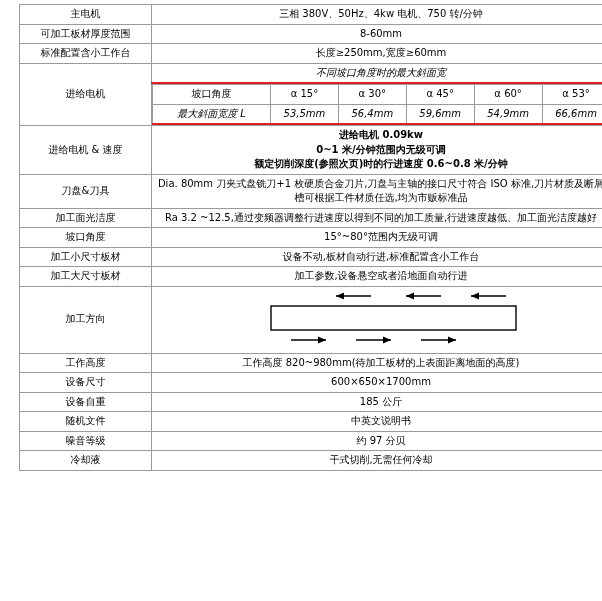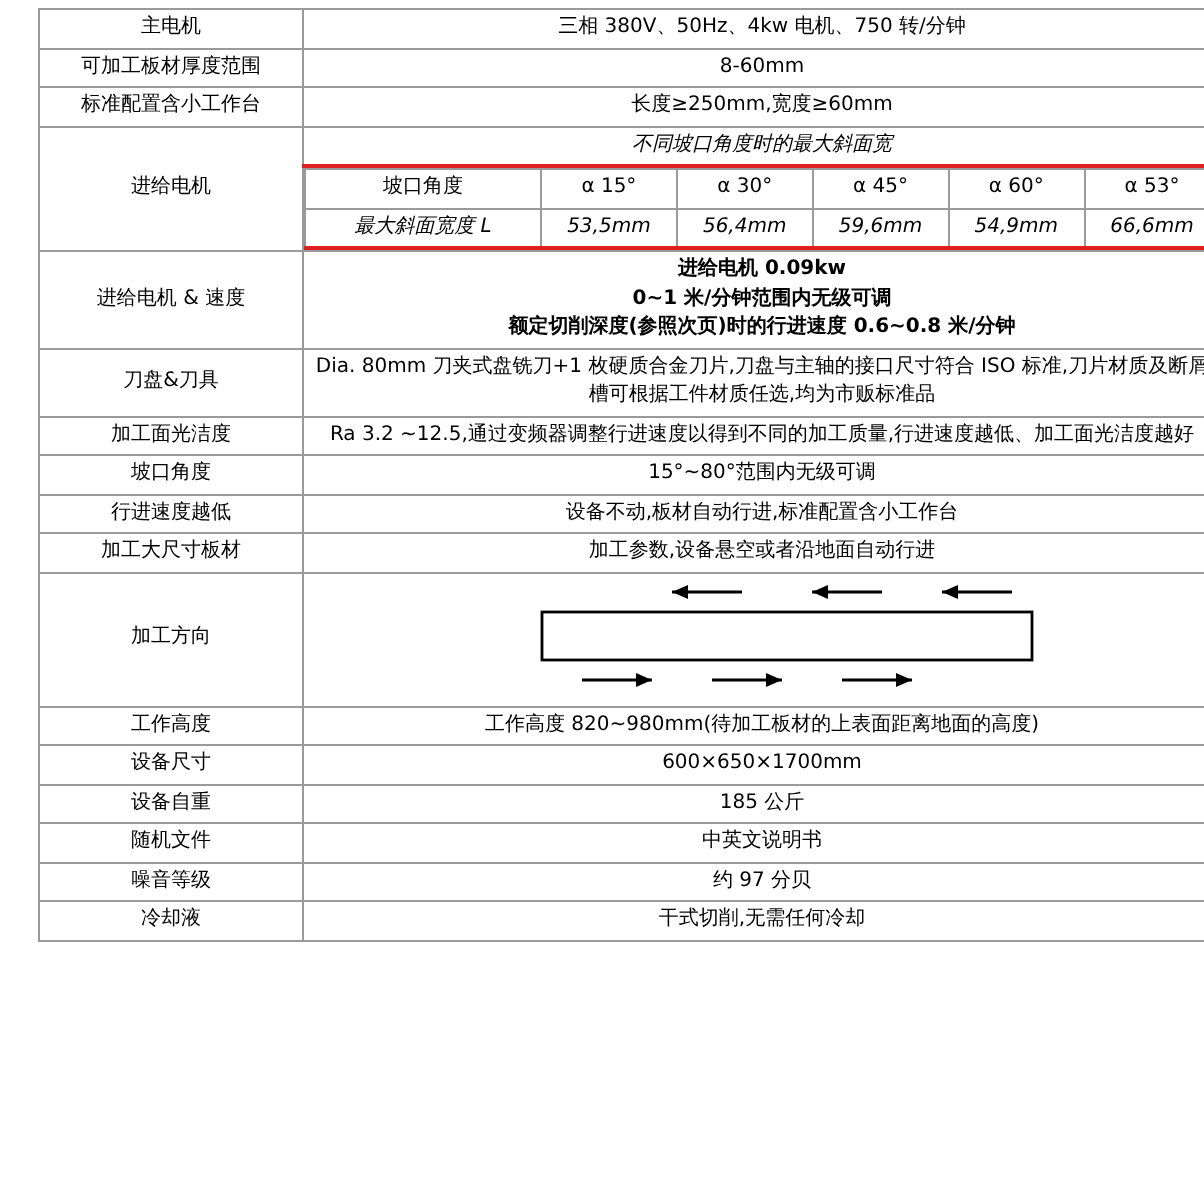--- a/index.html
+++ b/index.html
@@ -146,21 +146,21 @@
     </tr>
     <tr>
       <td class="label">加工面光洁度</td>
       <td class="value">Ra 3.2 ~12.5,通过变频器调整行进速度以得到不同的加工质量,行进速度越低、加工面光洁度越好</td>
     </tr>
     <tr>
       <td class="label">坡口角度</td>
       <td class="value">15°~80°范围内无级可调</td>
     </tr>
     <tr>
-      <td class="label">行进速度越低</td>
+      <td class="label">加工小尺寸板材</td>
       <td class="value">设备不动,板材自动行进,标准配置含小工作台</td>
     </tr>
     <tr>
       <td class="label">加工大尺寸板材</td>
       <td class="value">加工参数,设备悬空或者沿地面自动行进</td>
     </tr>
     <tr>
       <td class="label tall-cell">加工方向</td>
       <td class="value tall-cell">
         <div class="diagram">

